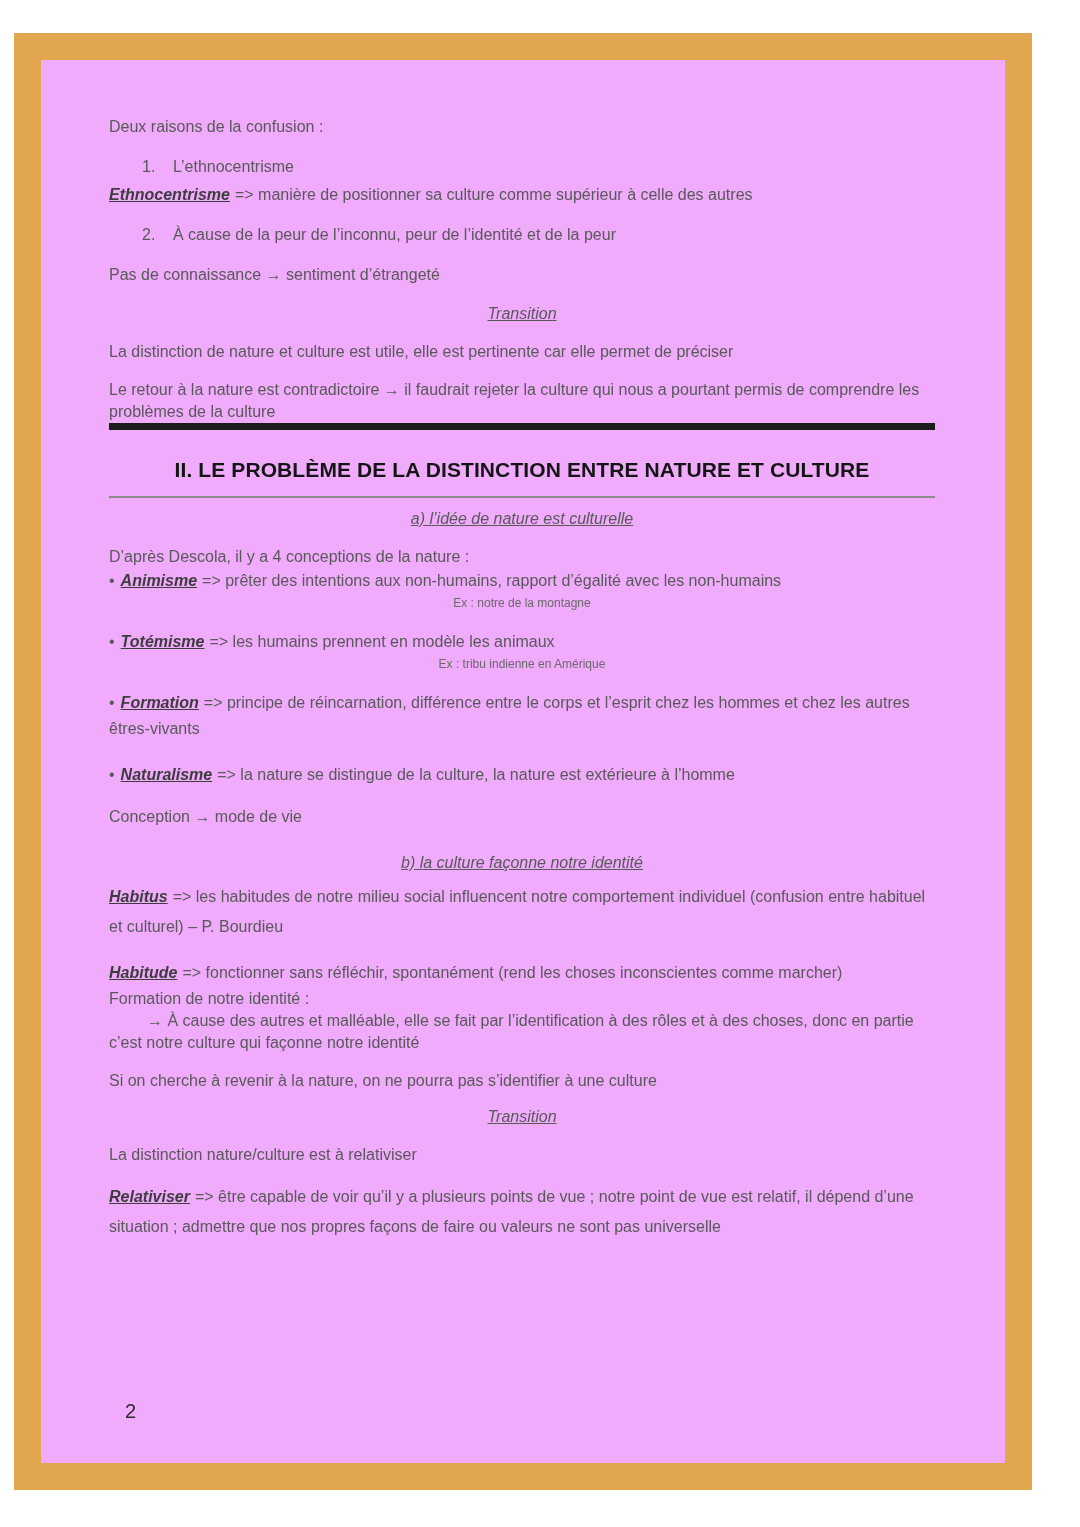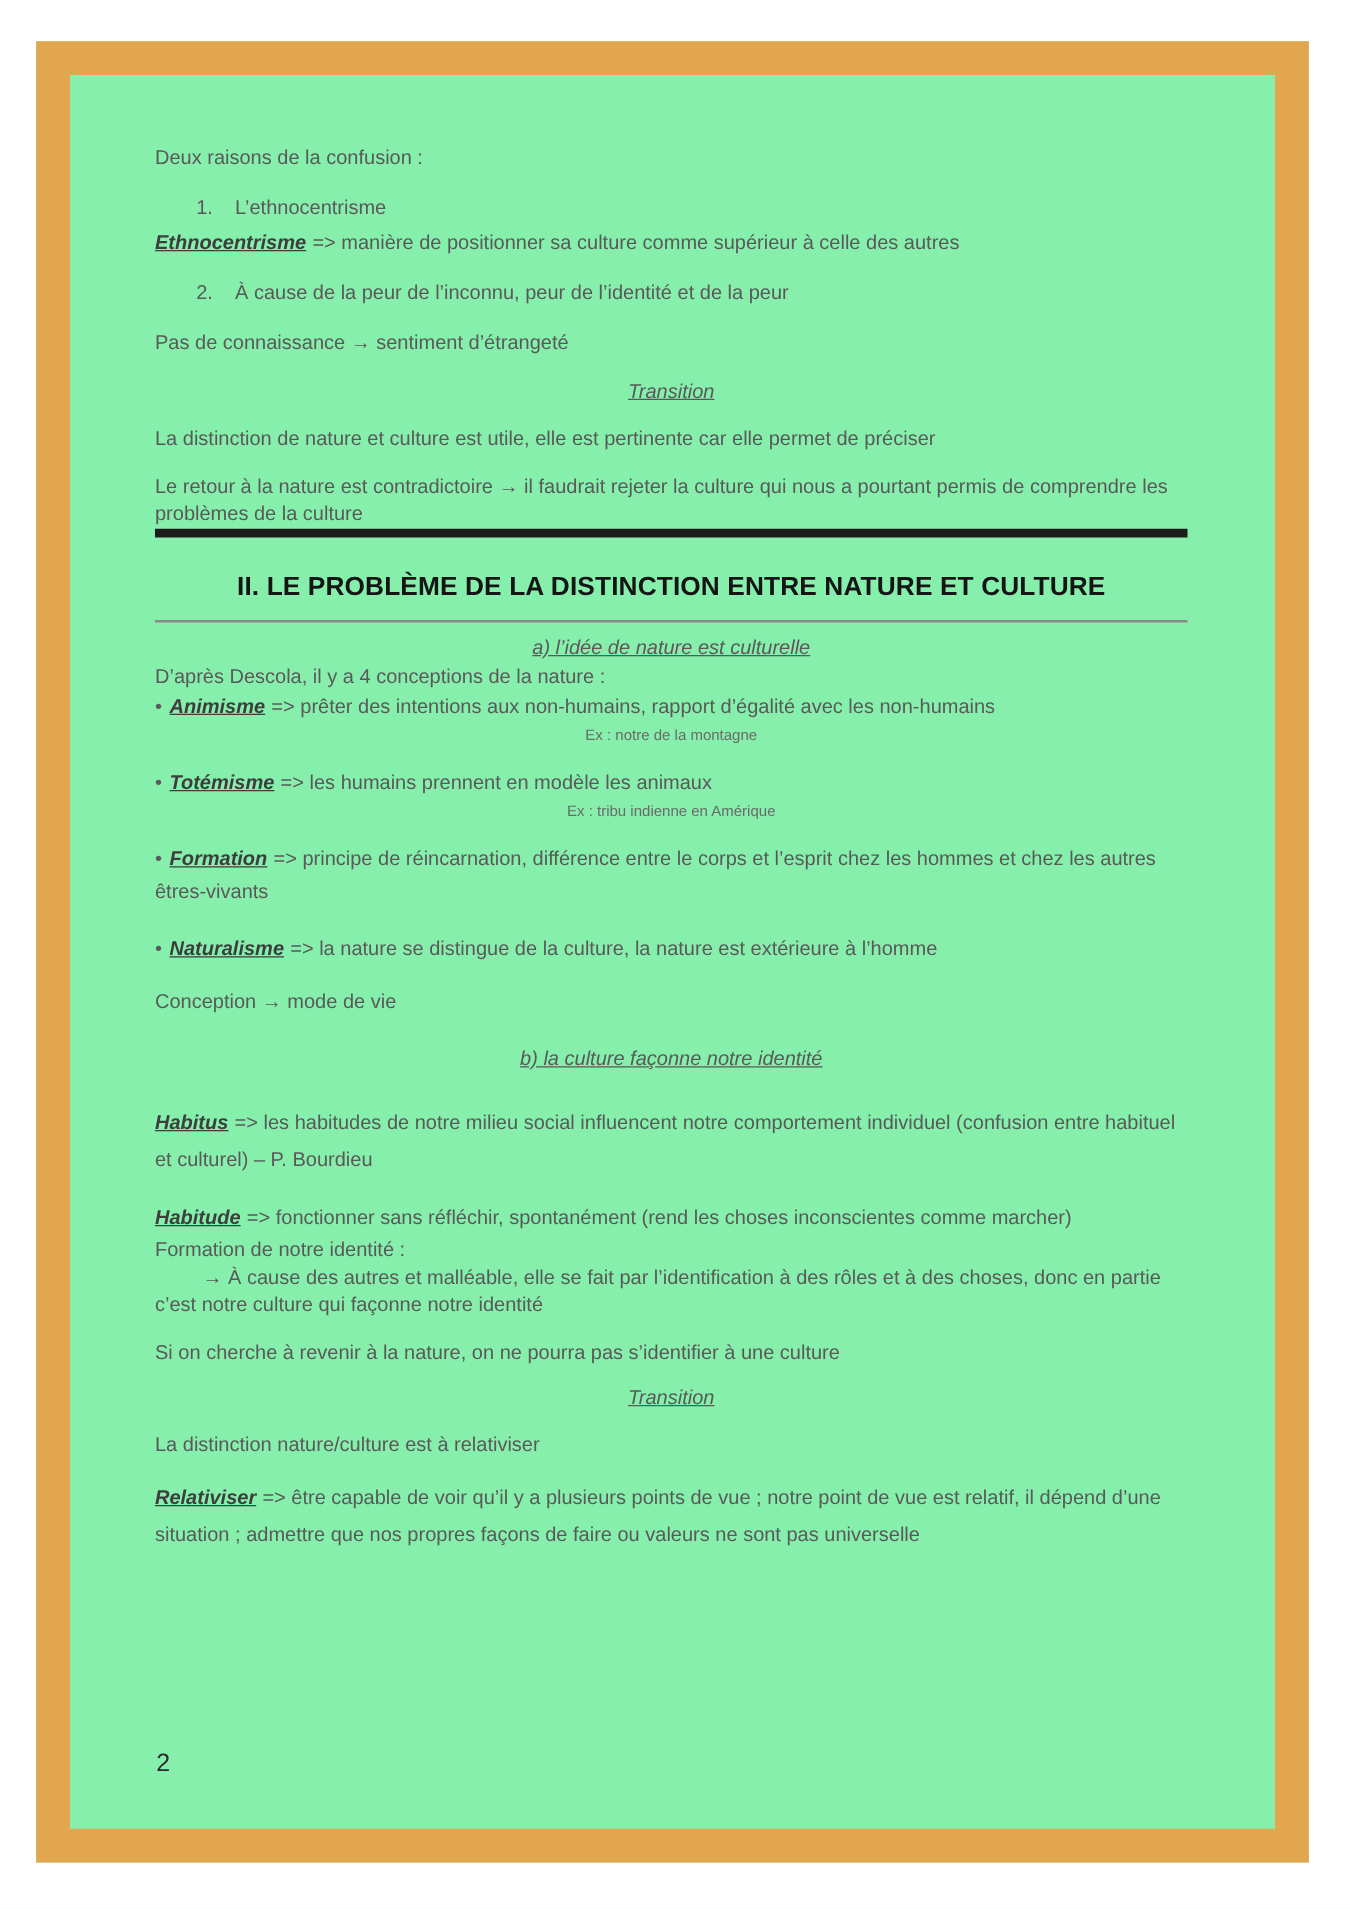--- a/index.html
+++ b/index.html
@@ -10,26 +10,26 @@
   body {
     width: 1080px;
     height: 1527px;
     position: relative;
     font-family: "Liberation Sans", sans-serif;
     color: #595959;
     -webkit-font-smoothing: antialiased;
   }
   .frame {
     position: absolute;
-    left: 29px;
+    left: 14px;
     top: 33px;
     width: 964px;
     height: 1403px;
     border: 27px solid #E2A64E;
-    background: #86efac;
+    background: #f0abfc;
     box-sizing: content-box;
   }
   .content {
     position: absolute;
     left: 0; top: 0; right: 0; bottom: 0;
     padding: 56px 70px 0 68px;
     font-size: 16px;
     line-height: 22px;
   }
   p, div.block { margin: 0; }
@@ -116,37 +116,37 @@
     <p class="para" style="margin-top:16px;">La distinction de nature et culture est utile, elle est pertinente car elle permet de préciser</p>
 
     <p class="para" style="margin-top:16px;">Le retour à la nature est contradictoire → il faudrait rejeter la culture qui nous a pourtant permis de comprendre les problèmes de la culture</p>
 
     <div class="section-heading block">
       <span class="heading-text">II. LE PROBLÈME DE LA DISTINCTION ENTRE NATURE ET CULTURE</span>
     </div>
 
     <p class="subtitle">a) l’idée de nature est culturelle</p>
 
-    <p class="para" style="margin-top:1px;">D’après Descola, il y a 4 conceptions de la nature :</p>
+    <p class="para" style="margin-top:16px;">D’après Descola, il y a 4 conceptions de la nature :</p>
 
     <div class="bullet-item block"><span class="bullet-glyph">•</span><span class="term">Animisme</span><span>=&gt; prêter des intentions aux non-humains, rapport d’égalité avec les non-humains</span></div>
     <p class="example">Ex : notre de la montagne</p>
 
     <div class="bullet-item block" style="margin-top:18px;"><span class="bullet-glyph">•</span><span class="term">Totémisme</span><span>=&gt; les humains prennent en modèle les animaux</span></div>
     <p class="example">Ex : tribu indienne en Amérique</p>
 
     <div class="bullet-item block" style="margin-top:18px;"><span class="bullet-glyph">•</span><span class="term">Formation</span><span>=&gt; principe de réincarnation, différence entre le corps et l’esprit chez les hommes et chez les autres êtres-vivants</span></div>
 
     <div class="bullet-item block" style="margin-top:20px;"><span class="bullet-glyph">•</span><span class="term">Naturalisme</span><span>=&gt; la nature se distingue de la culture, la nature est extérieure à l’homme</span></div>
 
     <p class="para">Conception → mode de vie</p>
 
     <p class="subtitle subtitle-b">b) la culture façonne notre identité</p>
 
-    <p class="def def-tall" style="margin-top:25px;"><span class="term">Habitus</span><span>=&gt; les habitudes de notre milieu social influencent notre comportement individuel (confusion entre habituel et culturel) – P. Bourdieu</span></p>
+    <p class="def def-tall" style="margin-top:8px;"><span class="term">Habitus</span><span>=&gt; les habitudes de notre milieu social influencent notre comportement individuel (confusion entre habituel et culturel) – P. Bourdieu</span></p>
 
     <p class="def def-tall def-habitude" style="margin-top:16px;"><span class="term">Habitude</span><span>=&gt; fonctionner sans réfléchir, spontanément (rend les choses inconscientes comme marcher)</span></p>
 
     <div class="formation block">
       <div>Formation de notre identité :</div>
       <div class="formation-detail">→ À cause des autres et malléable, elle se fait par l’identification à des rôles et à des choses, donc en partie c’est notre culture qui façonne notre identité</div>
     </div>
 
     <p class="para" style="margin-top:16px;">Si on cherche à revenir à la nature, on ne pourra pas s’identifier à une culture</p>
 

